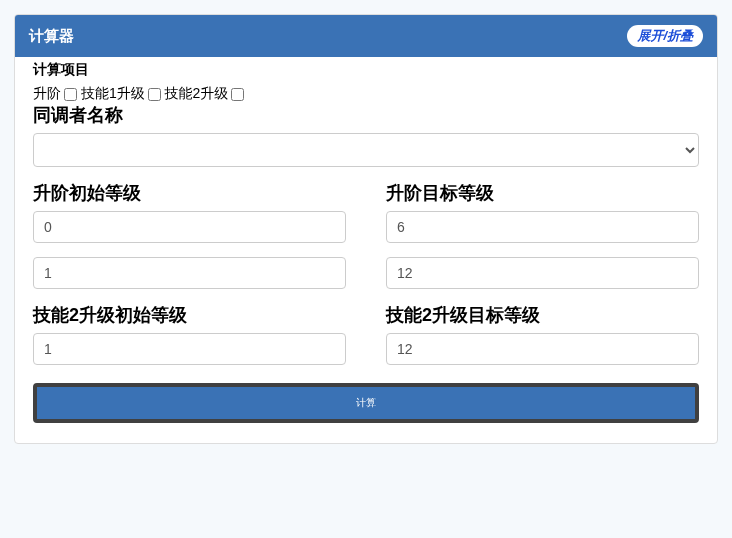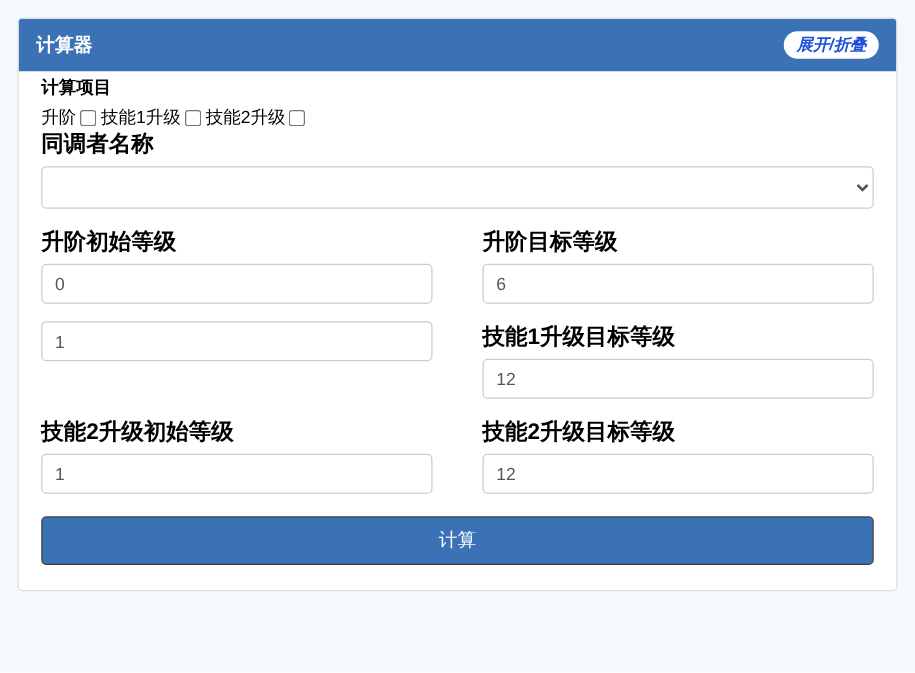--- a/index.html
+++ b/index.html
@@ -86,24 +86,24 @@
       display: flex;
       gap: 40px;
     }
     .col {
       flex: 1;
     }
     .submit-btn {
       width: 100%;
       background: #3a72b5;
       color: #fff;
-      border: 1px solid #404040;
+      border: 4px solid #404040;
       border-radius: 4px;
       padding: 9px;
-      font-size: 15px;
+      font-size: 10px;
       cursor: pointer;
       margin-top: 4px;
     }
   </style>
 </head>
 <body>
 
 <div class="panel">
   <div class="panel-header">
     <span class="panel-title">计算器</span>
@@ -141,21 +141,20 @@
     </div>
 
     <div class="row">
       <div class="col">
         <div class="form-group">
           <input type="text" class="form-control" value="1" style="">
         </div>
       </div>
       <div class="col">
         <div class="form-group">
-          <label>技能1升级目标等级</label>
           <input type="text" class="form-control" value="12" style="">
         </div>
       </div>
     </div>
 
     <div class="row">
       <div class="col">
         <div class="form-group">
           <label>技能2升级初始等级</label>
           <input type="text" class="form-control" value="1" style="">

